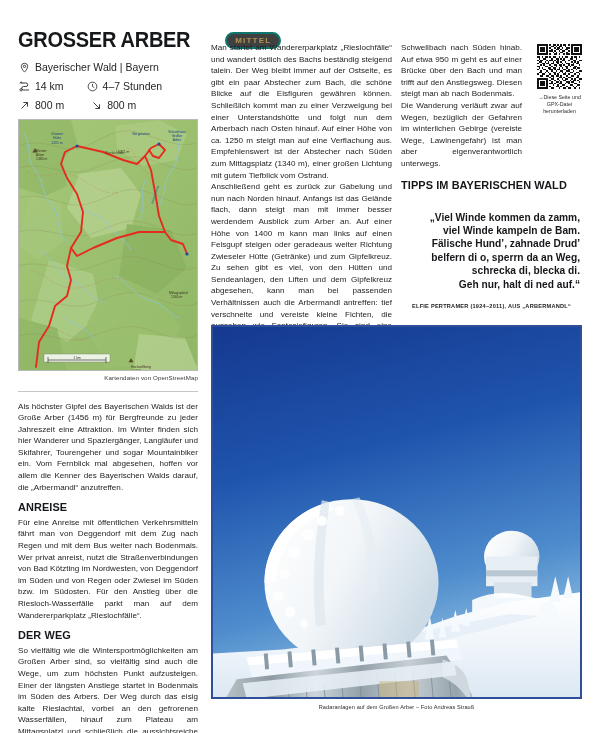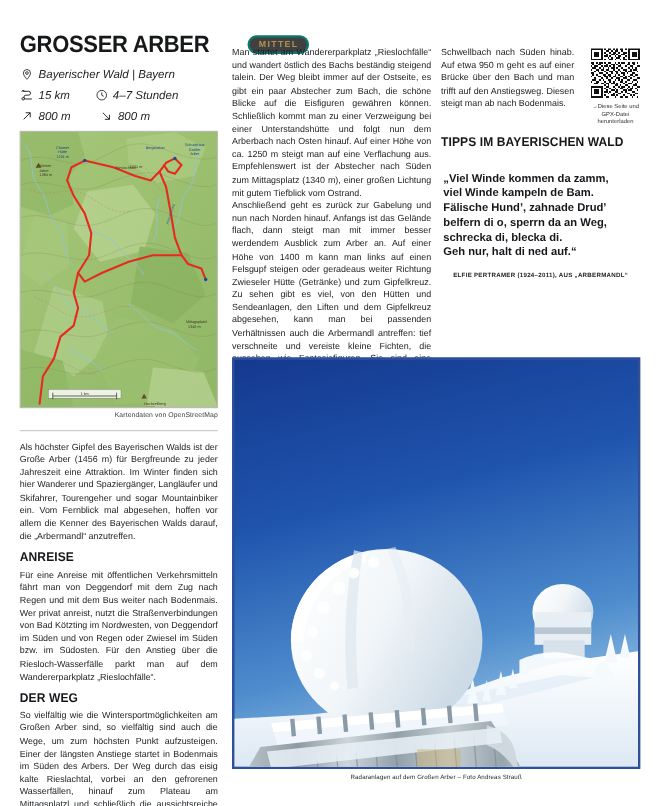--- a/index.html
+++ b/index.html
@@ -19,21 +19,21 @@
     color:#16181a;line-height:1;
     transform:scaleX(0.93);transform-origin:left center;white-space:nowrap;
   }
   .badge{
     border:2px solid #0f766e;color:#b2914f;background:#404040;
     border-radius:10px;font-size:8px;letter-spacing:1.2px;font-weight:bold;
     padding:3px 8px 2px 8px;line-height:1;white-space:nowrap;
   }
   .meta{margin-top:9px;color:#1d1f21;}
   .meta-line{display:flex;align-items:center;margin-bottom:6px;}
-  .meta-item{display:flex;align-items:flex-end;font-size:10.5px;white-space:nowrap;font-style:italic;}
+  .meta-item{display:flex;align-items:center;font-size:10.5px;white-space:nowrap;}
   .meta-item .ico{width:13px;height:13px;margin-right:4px;flex:0 0 13px;
                   display:flex;align-items:center;justify-content:center;}
   .meta-item .ico svg{display:block;}
   .gap1{width:22px;}
   .gap2{width:26px;}
 
   
   .map-wrap{margin-top:7px;width:180px;}
   .map{
     position:relative;width:180px;height:252px;overflow:hidden;
@@ -59,21 +59,21 @@
 
   
   .qr-row{display:flex;gap:15px;align-items:flex-start;}
   .qr-text{flex:1;}
   .qr-box{width:45px;flex:0 0 45px;padding-top:2px;}
   .qr-img{width:45px;height:45px;display:block;}
   .qr-cap{font-size:5.3px;line-height:7px;text-align:center;color:#2a2c2e;margin-top:5px;}
 
   
   .quote{
-    text-align:left;font-weight:bold;font-size:10.2px;line-height:13.4px;
+    text-align:right;font-weight:bold;font-size:10.2px;line-height:13.4px;
     color:#15171a;margin:20px 0 0 0;padding:0 2px;
   }
   .quote-src{
     text-align:center;font-size:5.6px;letter-spacing:0.25px;font-weight:bold;
     color:#1b1d1f;margin-top:12px;
   }
 
   
   .photo-wrap{position:absolute;left:211px;top:325px;width:371px;}
   .photo{
@@ -112,21 +112,21 @@
 
       <div class="meta-line">
         <div class="meta-item">
           <span class="ico">
             <svg width="12" height="11" viewBox="0 0 24 22" fill="none" stroke="#1d1f21" stroke-width="1.7">
               <path d="M3 4h11a3.4 3.4 0 0 1 0 7H9a3.4 3.4 0 0 0 0 7h11"></path>
               <circle cx="4.2" cy="17.6" r="2.3"></circle>
               <path d="M1.4 4.4 4.2 1.6 7 4.4"></path>
             </svg>
           </span>
-          <span>15 km</span>
+          <span>14 km</span>
         </div>
         <div class="gap1"></div>
         <div class="meta-item">
           <span class="ico">
             <svg width="11" height="11" viewBox="0 0 24 24" fill="none" stroke="#1d1f21" stroke-width="1.7">
               <circle cx="12" cy="12" r="9.5"></circle>
               <path d="M12 6.4V12l4 2.4"></path>
             </svg>
           </span>
           <span>4–7 Stunden</span>
@@ -273,20 +273,21 @@
   <div class="col-mid body-text">
     <p>Man startet am Wandererparkplatz „Rieslochfälle“ und wandert östlich des Bachs beständig steigend talein. Der Weg bleibt immer auf der Ostseite, es gibt ein paar Abstecher zum Bach, die schöne Blicke auf die Eisfiguren gewähren können. Schließlich kommt man zu einer Verzweigung bei einer Unterstandshütte und folgt nun dem Arberbach nach Osten hinauf. Auf einer Höhe von ca. 1250 m steigt man auf eine Verflachung aus. Empfehlenswert ist der Abstecher nach Süden zum Mittagsplatz (1340 m), einer großen Lichtung mit gutem Tiefblick vom Ostrand.</p>
     <p>Anschließend geht es zurück zur Gabelung und nun nach Norden hinauf. Anfangs ist das Gelände flach, dann steigt man mit immer besser werdendem Ausblick zum Arber an. Auf einer Höhe von 1400 m kann man links auf einen Felsgupf steigen oder geradeaus weiter Richtung Zwieseler Hütte (Getränke) und zum Gipfelkreuz. Zu sehen gibt es viel, von den Hütten und Sendeanlagen, den Liften und dem Gipfelkreuz abgesehen, kann man bei passenden Verhältnissen auch die Arbermandl antreffen: tief verschneite und vereiste kleine Fichten, die aussehen wie Fantasiefiguren. Sie sind eine Attraktion für sich.</p>
     <p>Nach Nordwesten geht eine präparierte Trasse hinab. Sie beschreibt einen Halbkreis um den Gipfel und führt dann nach Westen hinüber zur beliebten Chamer Hütte. Als Einkehr bietet sie sich an. Der Abstieg folgt dann dem</p>
   </div>
 
   <div class="col-right">
     <div class="qr-row">
       <div class="qr-text body-text">
         <p>Schwellbach nach Süden hinab. Auf etwa 950 m geht es auf einer Brücke über den Bach und man trifft auf den Anstiegsweg. Diesen steigt man ab nach Bodenmais.</p>
+        <p>Die Wanderung verläuft zwar auf Wegen, bezüglich der Gefahren im winterlichen Gebirge (vereiste Wege, Lawinengefahr) ist man aber eigenverantwortlich unterwegs.</p>
       </div>
       <div class="qr-box">
         <svg class="qr-img" viewBox="0 0 29 29" shape-rendering="crispEdges">
           <rect width="29" height="29" fill="#ffffff"></rect>
           <g fill="#111111">
             <path d="M0 0h7v7H0zM1 1v5h5V1z" fill-rule="evenodd"></path>
             <rect x="2" y="2" width="3" height="3"></rect>
             <path d="M22 0h7v7h-7zM23 1v5h5V1z" fill-rule="evenodd"></path>
             <rect x="24" y="2" width="3" height="3"></rect>
             <path d="M0 22h7v7H0zM1 23v5h5v-5z" fill-rule="evenodd"></path>

